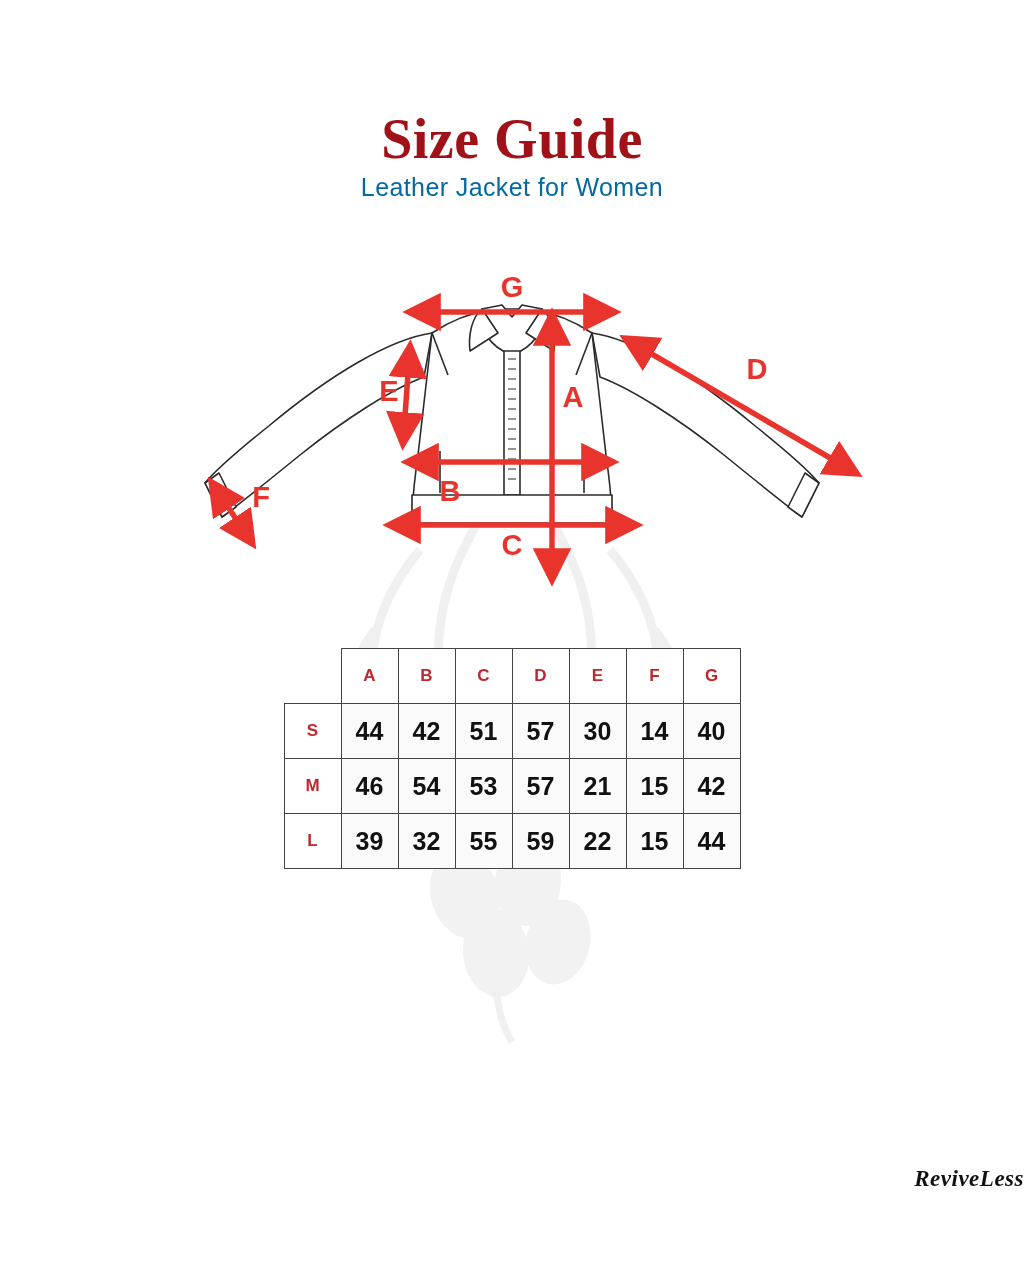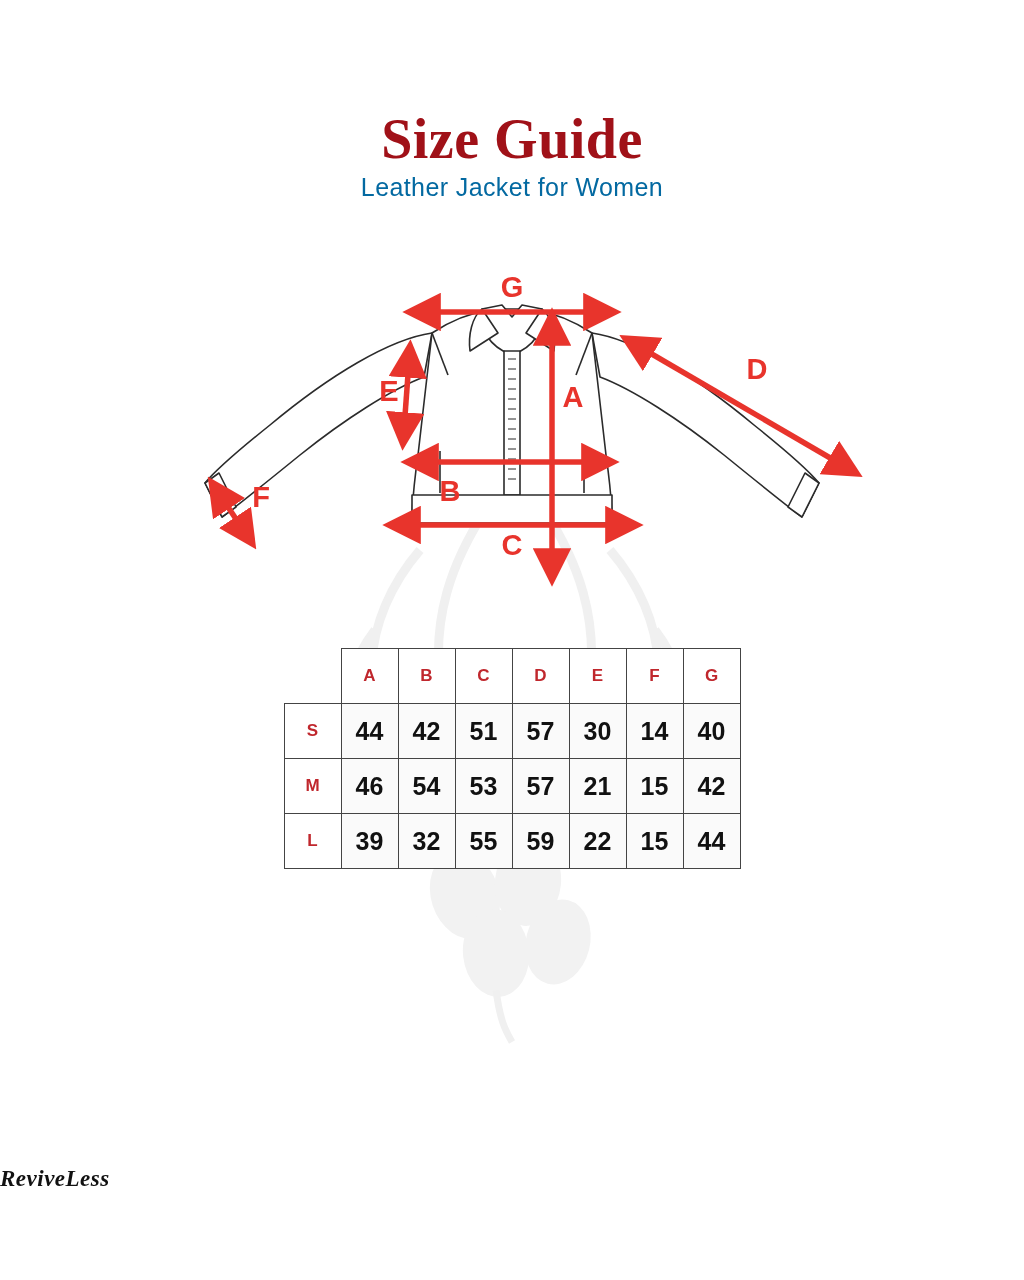--- a/index.html
+++ b/index.html
@@ -111,21 +111,21 @@
     font-weight: bold;
     background: #fafafa;
   }
 
   
   .footer {
     position: absolute;
     bottom: 88px;
     left: 0;
     width: 100%;
-    text-align: left;
+    text-align: right;
   }
   .brand {
     font-family: "Liberation Serif", serif;
     font-style: italic;
     font-weight: bold;
     font-size: 23px;
     color: #111111;
     letter-spacing: 0.5px;
   }
 

